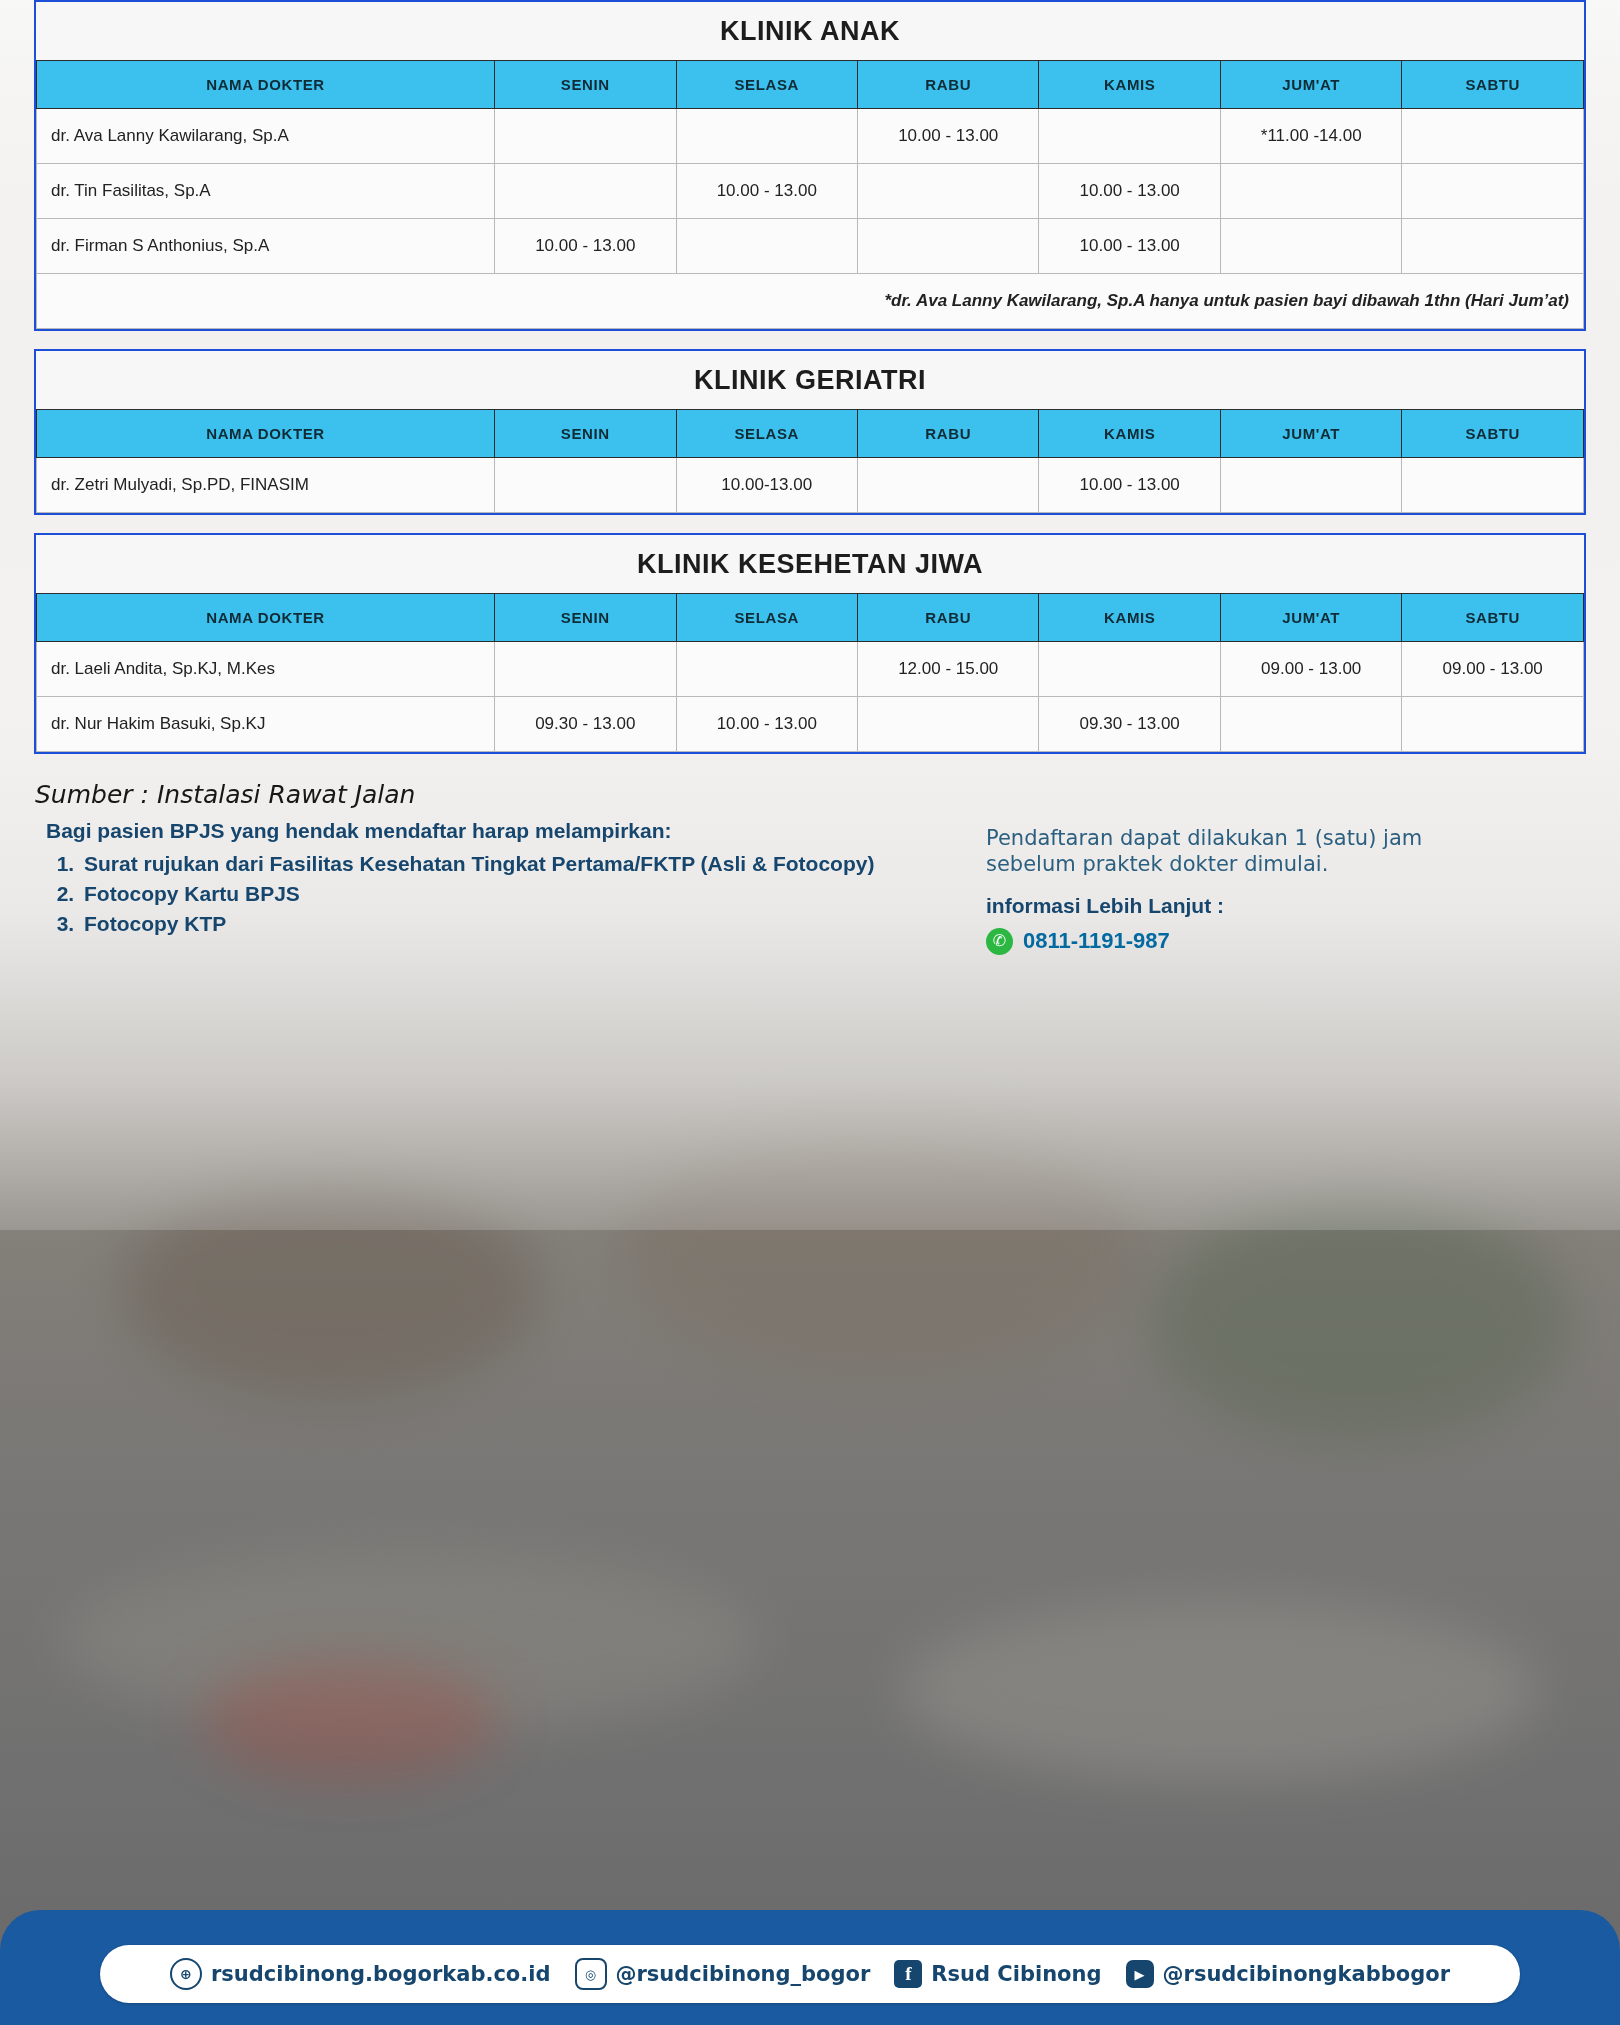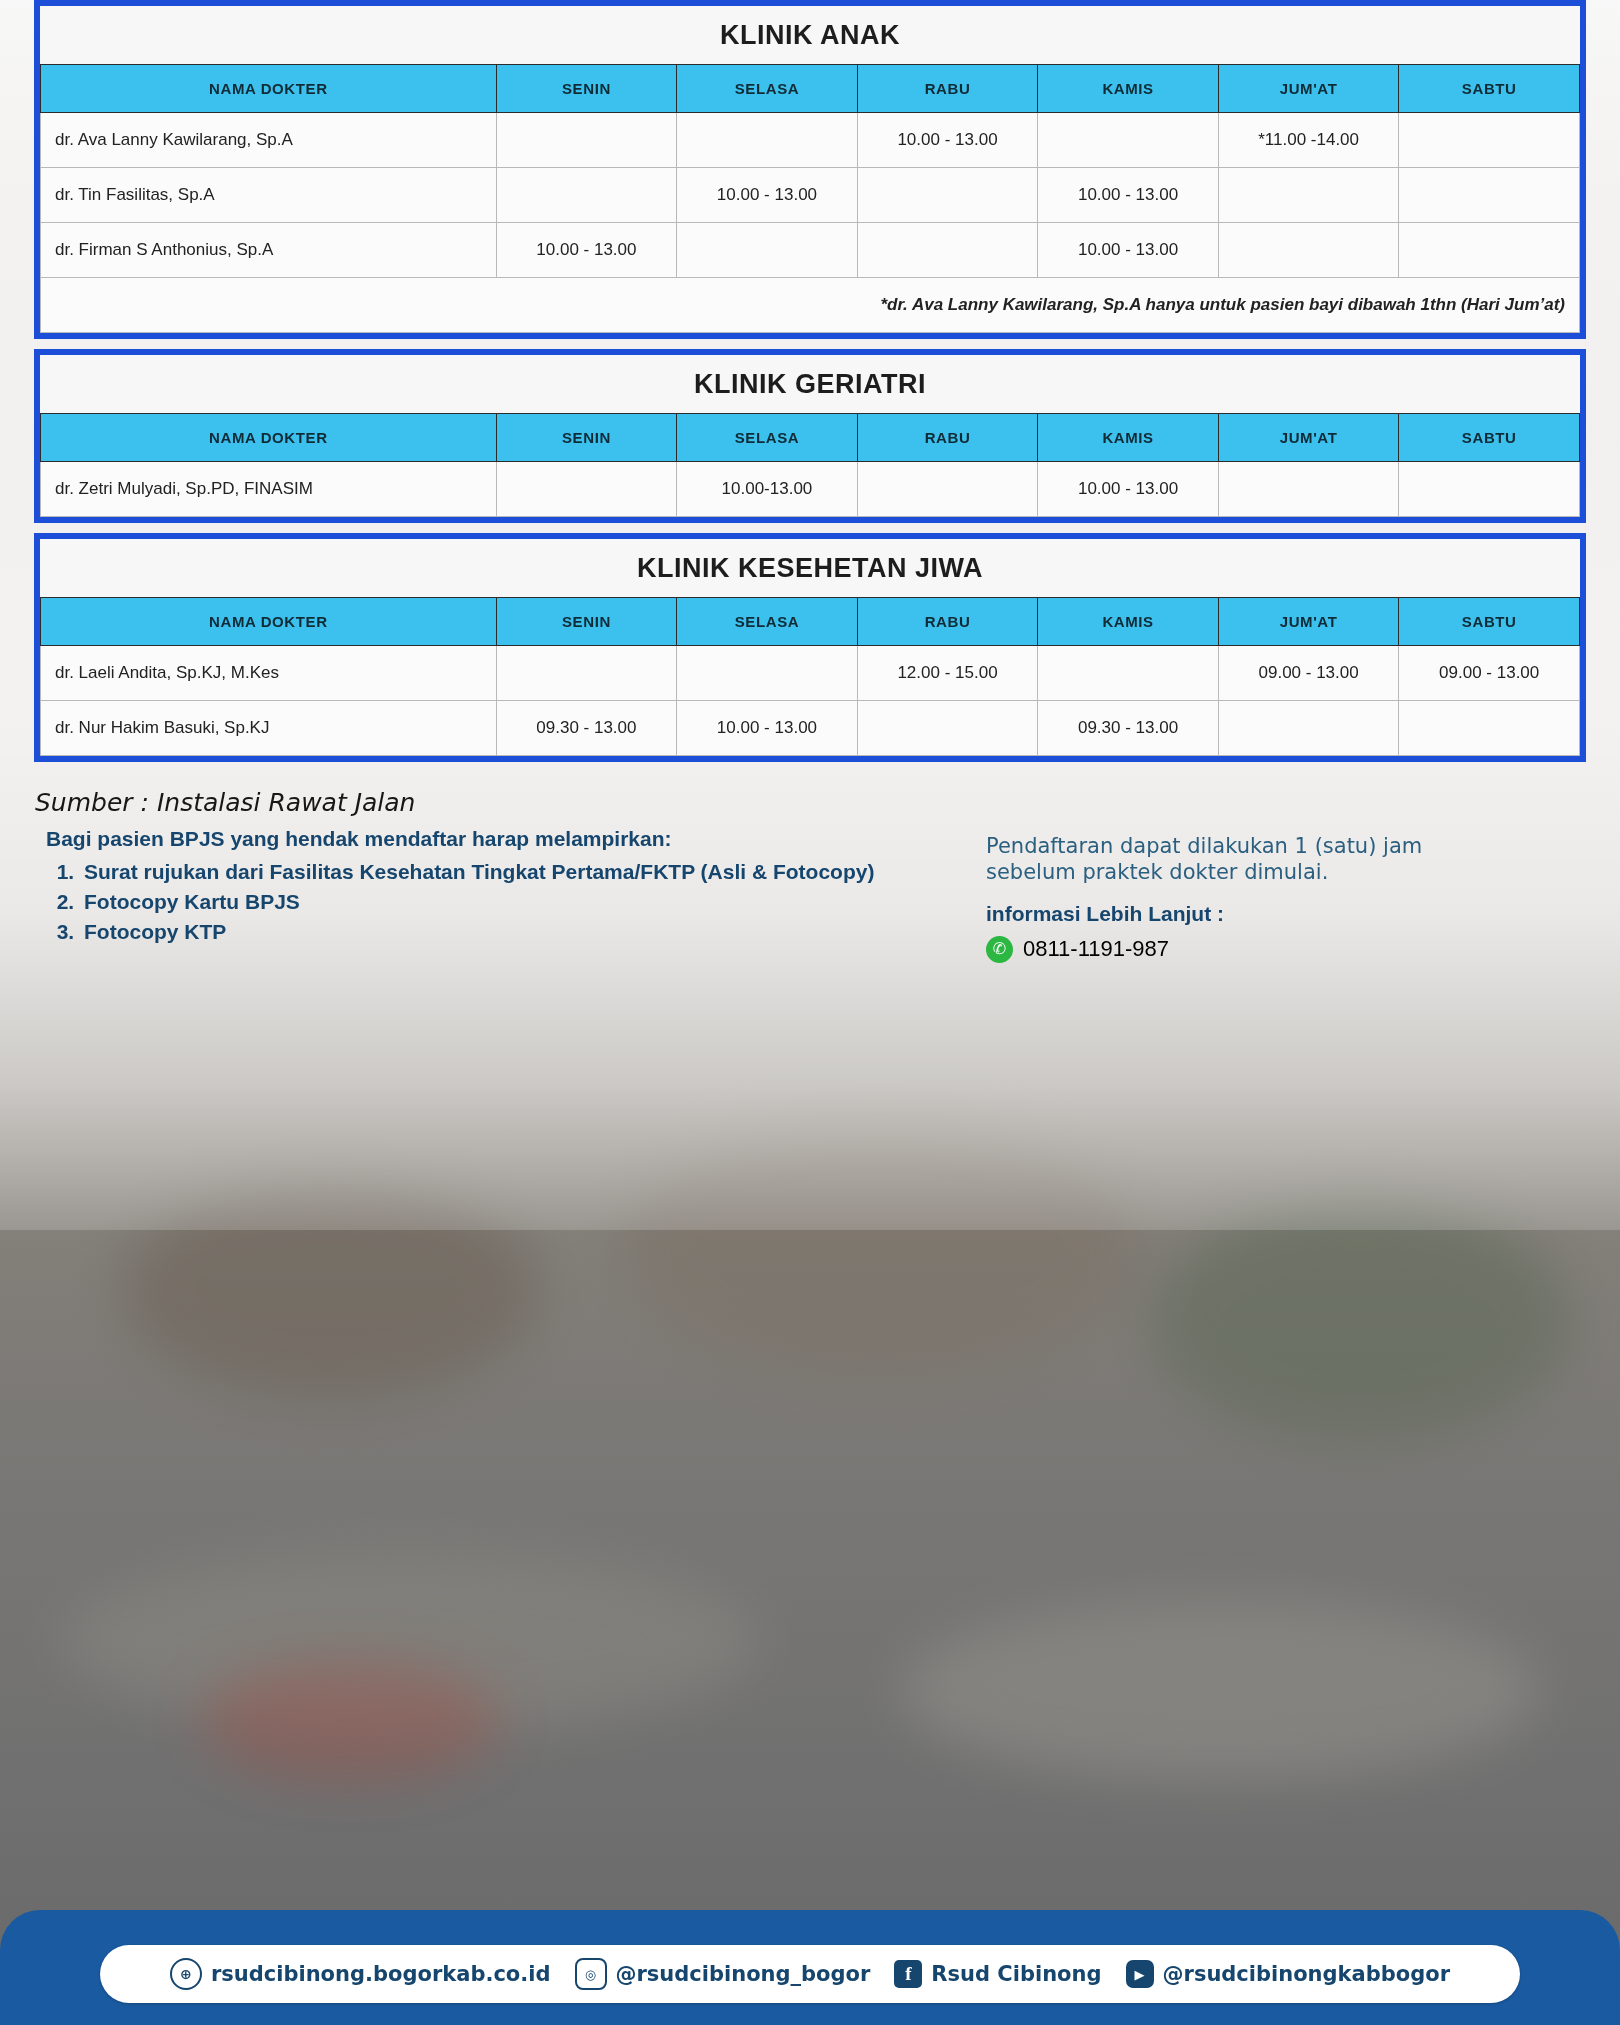--- a/index.html
+++ b/index.html
@@ -37,22 +37,22 @@
     z-index: 1;
   }
   .content {
     position: relative;
     z-index: 2;
     padding: 0 34px;
   }
 
   
   .clinic-block {
-    margin: 0 0 10px 0;
-    border: 6px solid #1d4ed8;
+    margin: 0 0 18px 0;
+    border: 2px solid #1d4ed8;
     background: #0c4a6e;
   }
   .clinic-title {
     text-align: center;
     font-size: 27px;
     font-weight: bold;
     color: #1d1d1d;
     letter-spacing: .5px;
     padding: 14px 0 13px 0;
     background: #f7f7f7;
@@ -153,22 +153,22 @@
     background: #2bb741;
     display: inline-flex;
     align-items: center;
     justify-content: center;
     color: #fff;
     font-size: 16px;
     line-height: 1;
   }
   .wa-num {
     font-size: 22px;
-    font-weight: normal;
-    color: #000000;
+    font-weight: bold;
+    color: #0369a1;
   }
 
   
   .bottom-band {
     position: absolute;
     left: 0; right: 0; bottom: 0;
     height: 115px;
     background: #1a5aa0;
     border-top-left-radius: 40px;
     border-top-right-radius: 40px;

